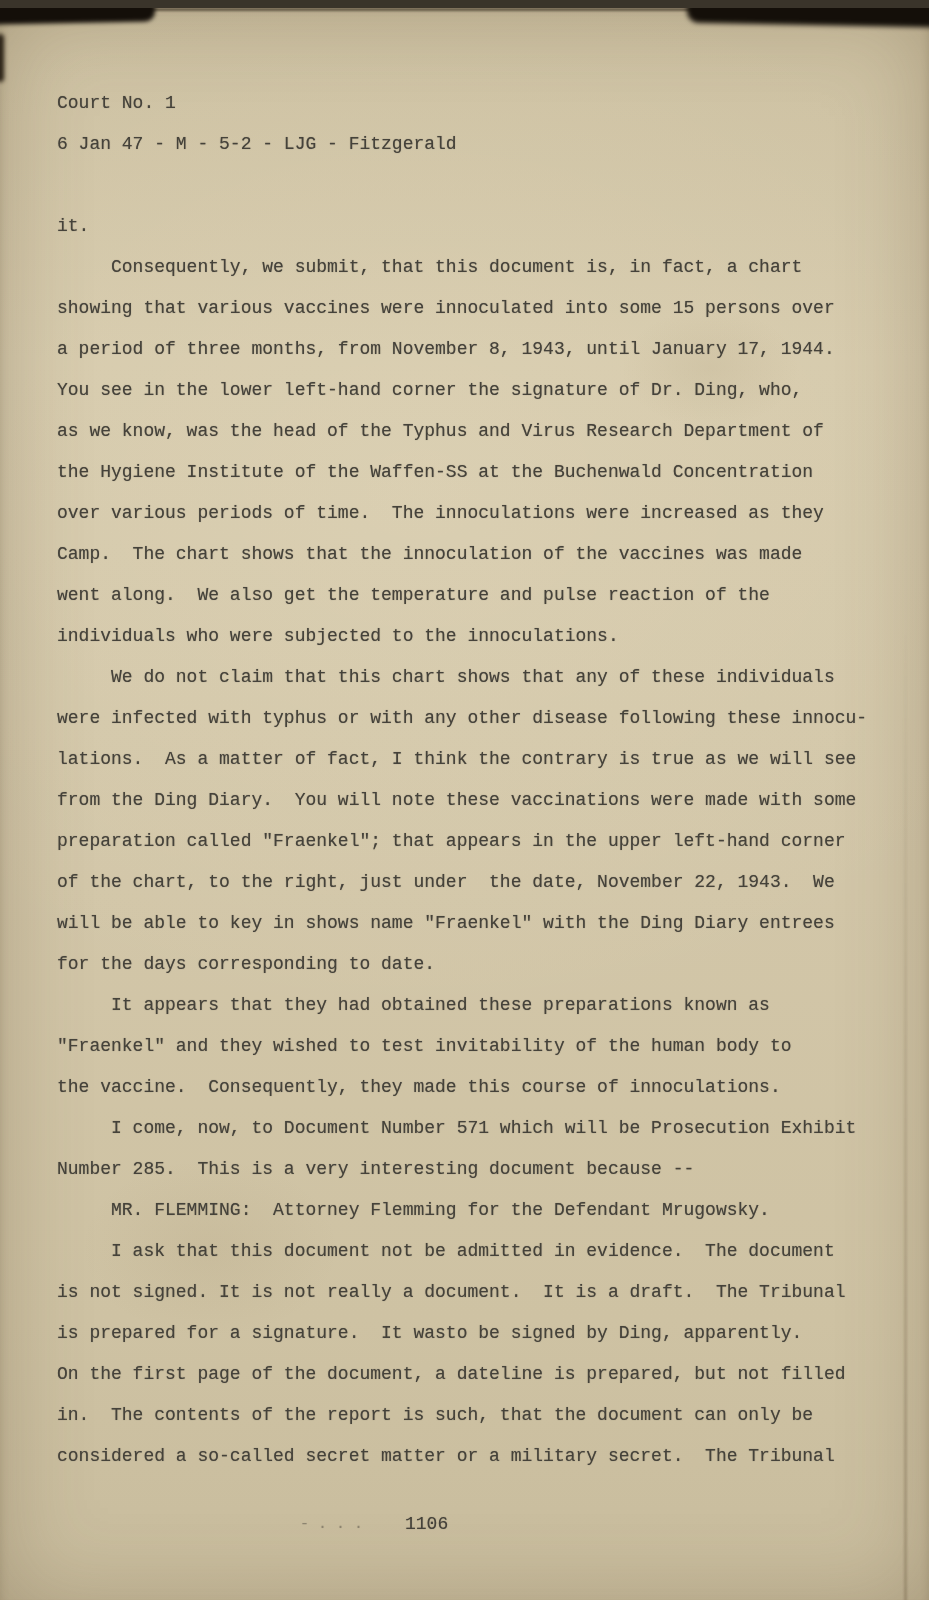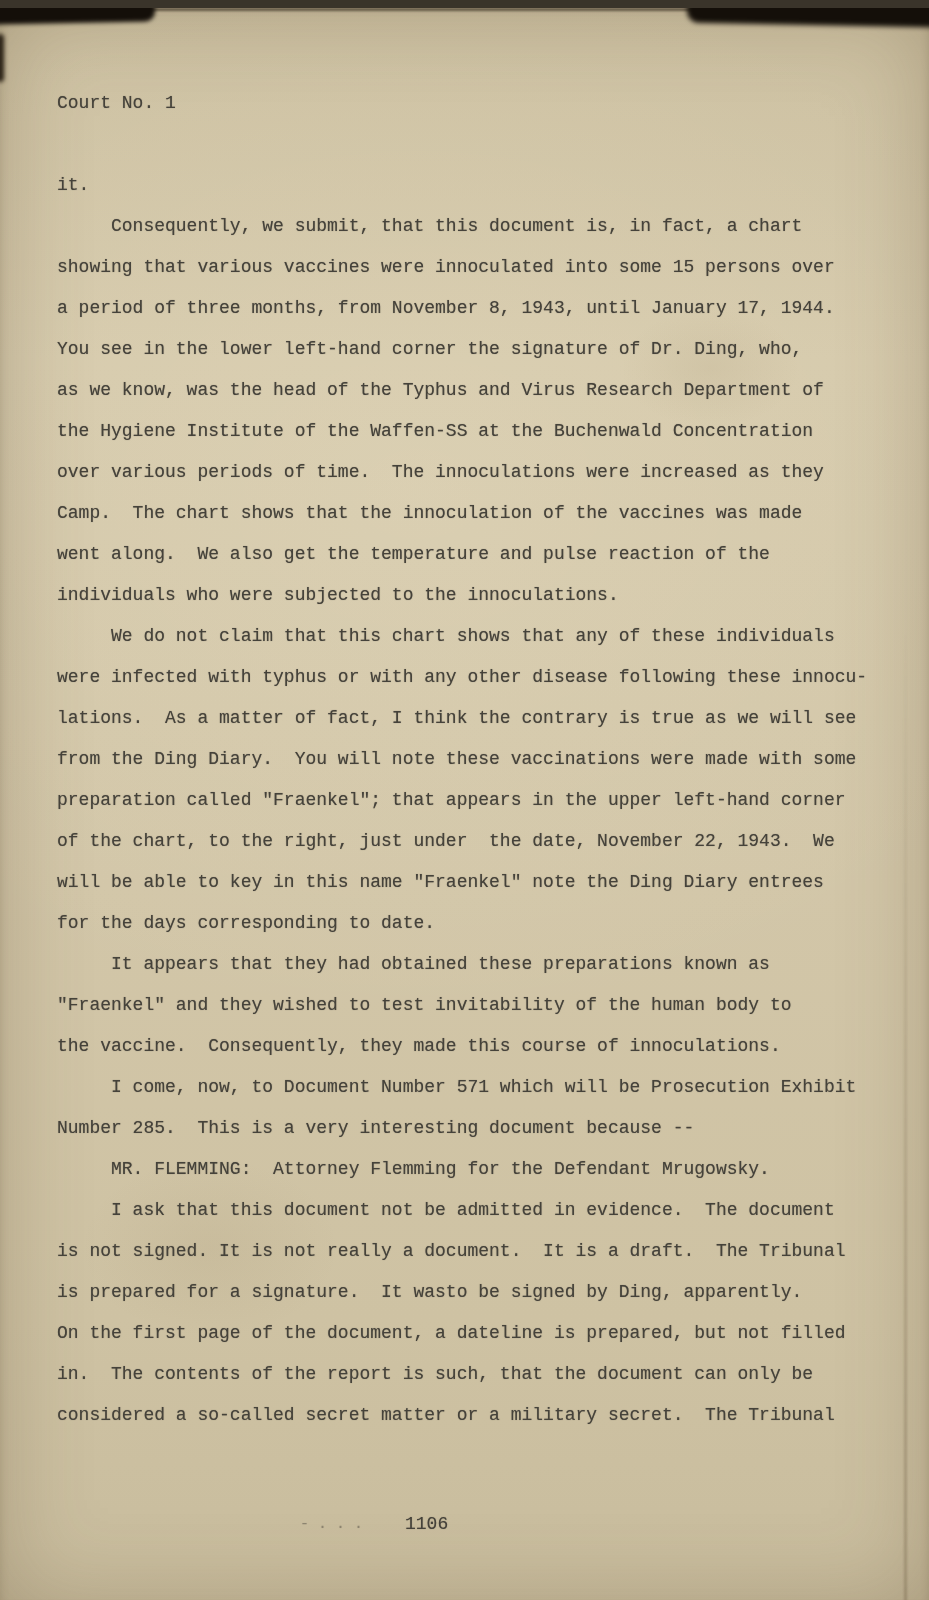--- a/index.html
+++ b/index.html
@@ -118,39 +118,40 @@
   <div class="artifact corner-tl"></div>
   <div class="artifact corner-tr"></div>
   <div class="artifact edge-left-nub"></div>
   <div class="artifact edge-bottom"></div>
   <div class="artifact crease-right"></div>
   <div class="artifact blotch-a"></div>
   <div class="artifact blotch-b"></div>
 
   <div class="text-block">
       <div class="line">Court No. 1</div>
+      <div class="line">6 Jan 47 - M - 5-2 - LJG - Fitzgerald</div>
       <div class="line">&nbsp;</div>
       <div class="line">it.</div>
       <div class="line">     Consequently, we submit, that this document is, in fact, a chart</div>
       <div class="line">showing that various vaccines were innoculated into some 15 persons over</div>
       <div class="line">a period of three months, from November 8, 1943, until January 17, 1944.</div>
       <div class="line">You see in the lower left-hand corner the signature of Dr. Ding, who,</div>
       <div class="line">as we know, was the head of the Typhus and Virus Research Department of</div>
       <div class="line">the Hygiene Institute of the Waffen-SS at the Buchenwald Concentration</div>
       <div class="line">over various periods of time.  The innoculations were increased as they</div>
       <div class="line">Camp.  The chart shows that the innoculation of the vaccines was made</div>
       <div class="line">went along.  We also get the temperature and pulse reaction of the</div>
       <div class="line">individuals who were subjected to the innoculations.</div>
       <div class="line">     We do not claim that this chart shows that any of these individuals</div>
       <div class="line">were infected with typhus or with any other disease following these innocu-</div>
       <div class="line">lations.  As a matter of fact, I think the contrary is true as we will see</div>
       <div class="line">from the Ding Diary.  You will note these vaccinations were made with some</div>
       <div class="line">preparation called "Fraenkel"; that appears in the upper left-hand corner</div>
       <div class="line">of the chart, to the right, just under  the date, November 22, 1943.  We</div>
-      <div class="line">will be able to key in this name "Fraenkel" note the Ding Diary entrees</div>
+      <div class="line">will be able to key in shows name "Fraenkel" with the Ding Diary entrees</div>
       <div class="line">for the days corresponding to date.</div>
       <div class="line">     It appears that they had obtained these preparations known as</div>
       <div class="line">"Fraenkel" and they wished to test invitability of the human body to</div>
       <div class="line">the vaccine.  Consequently, they made this course of innoculations.</div>
       <div class="line">     I come, now, to Document Number 571 which will be Prosecution Exhibit</div>
       <div class="line">Number 285.  This is a very interesting document because --</div>
       <div class="line">     MR. FLEMMING:  Attorney Flemming for the Defendant Mrugowsky.</div>
       <div class="line">     I ask that this document not be admitted in evidence.  The document</div>
       <div class="line">is not signed. It is not really a document.  It is a draft.  The Tribunal</div>
       <div class="line">is prepared for a signature.  It wasto be signed by Ding, apparently.</div>

